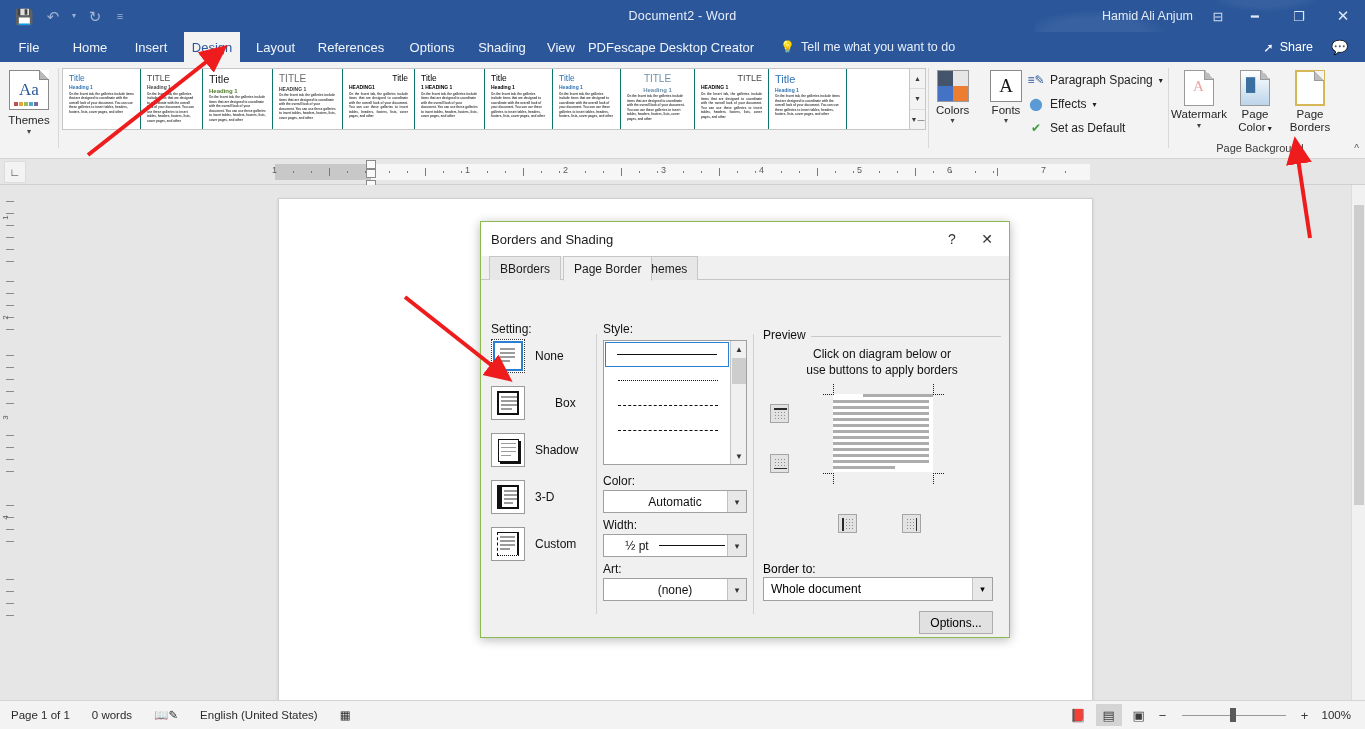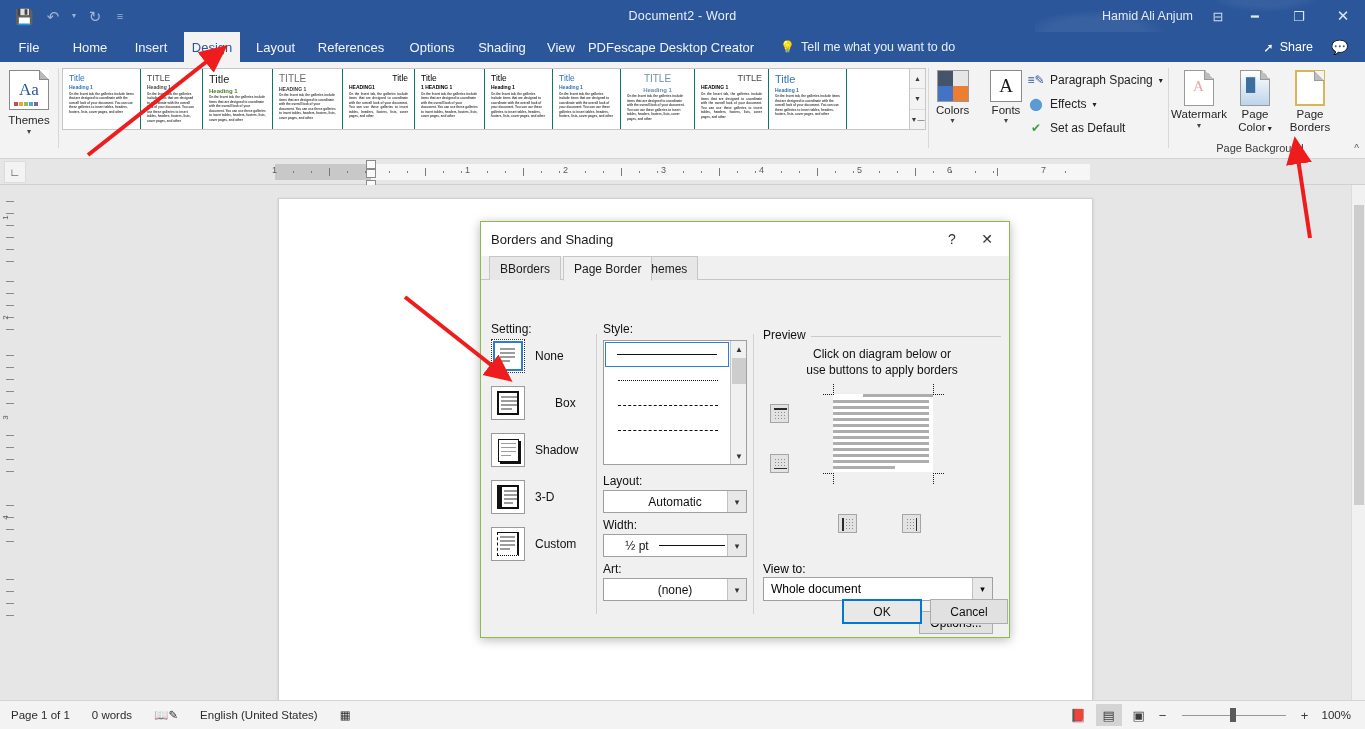--- a/index.html
+++ b/index.html
@@ -714,21 +714,21 @@
           </div>
         </div>
 
         <div class="style-sb">
           <div class="sb-arrow" style="top:0;">▲</div>
           <div class="sb-thumb"></div>
           <div class="sb-arrow" style="bottom:0;">▼</div>
         </div>
       </div>
 
-      <div class="fld-label" style="left:0; top:150px;">Layout:</div>
+      <div class="fld-label" style="left:0; top:150px;">Color:</div>
       <div class="combo" style="left:0; top:166px; width:144px;">
         <span>Automatic</span>
         <span class="arrow">▾</span>
       </div>
 
       <div class="fld-label" style="left:0; top:194px;">Width:</div>
       <div class="combo" style="left:0; top:210px; width:144px;">
         <span class="width-inner">
           <span>½ pt</span>
           <span style="display:inline-block;width:66px;border-top:1.5px solid #111;height:0;"></span>
@@ -795,32 +795,28 @@
       <div class="bbtn" style="left:75px; top:186px;">
         <div class="dots"></div>
         <div class="edge" style="left:3px; top:3px; width:1.5px; height:13px;"></div>
       </div>
       <div class="bbtn" style="left:139px; top:186px;">
         <div class="dots"></div>
         <div class="edge" style="right:3px; top:3px; width:1.5px; height:13px;"></div>
       </div>
     </div>
 
-    <div class="applyto-lbl">View to:</div>
+    <div class="applyto-lbl">Border to:</div>
     <div class="applyto">
       <span>Whole document</span>
       <span class="arrow">▾</span>
     </div>
     <div class="optbtn">Options...</div>
   </div>
 
-  <div class="dlg-footer">
-    <div class="btn default" style="left:361px; top:20px; width:80px;">OK</div>
-    <div class="btn" style="left:449px; top:20px; width:78px;">Cancel</div>
-  </div>
 </div>
 
 <svg class="arrow-svg">
   <defs>
     <marker id="ah" markerWidth="7" markerHeight="7" refX="3" refY="3.2" orient="auto">
       <path d="M0,0 L7,3.2 L0,6.5 Z" fill="#ee1c1c"></path>
     </marker>
   </defs>
   <line x1="88" y1="155" x2="215" y2="55" stroke="#ee1c1c" stroke-width="4" marker-end="url(#ah)"></line>
   <line x1="1310" y1="238" x2="1297" y2="152" stroke="#ee1c1c" stroke-width="4" marker-end="url(#ah)"></line>

